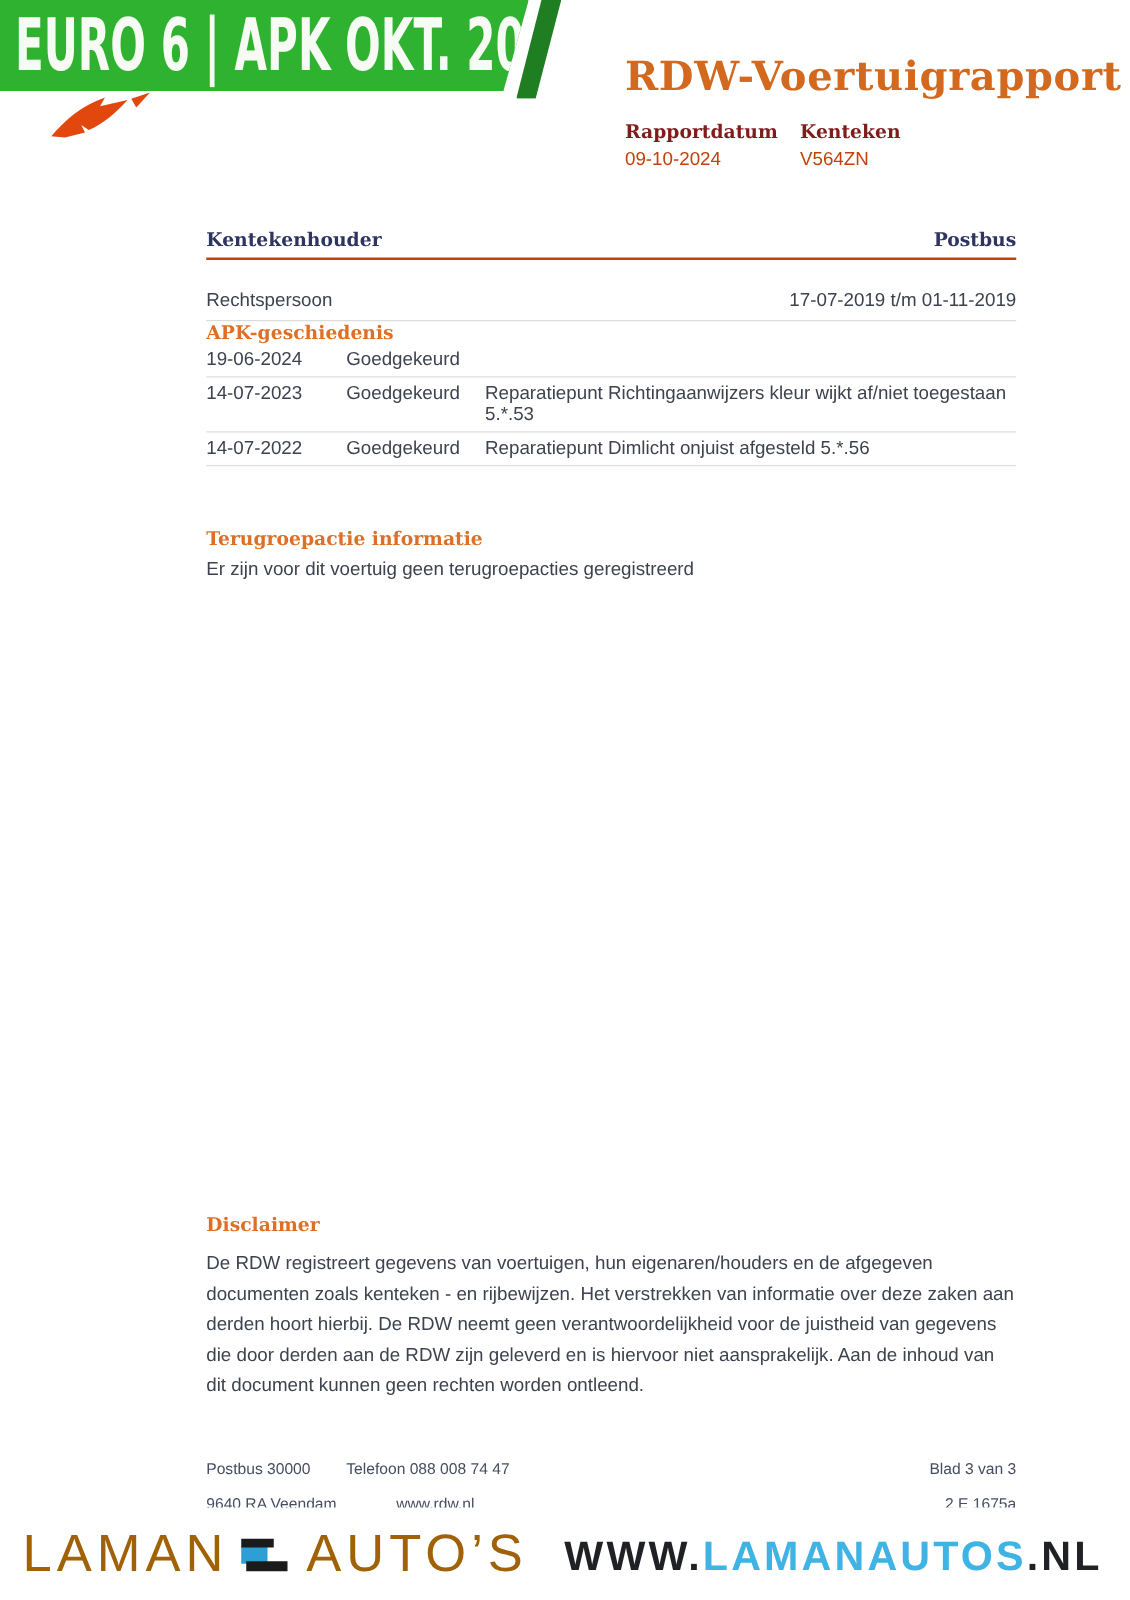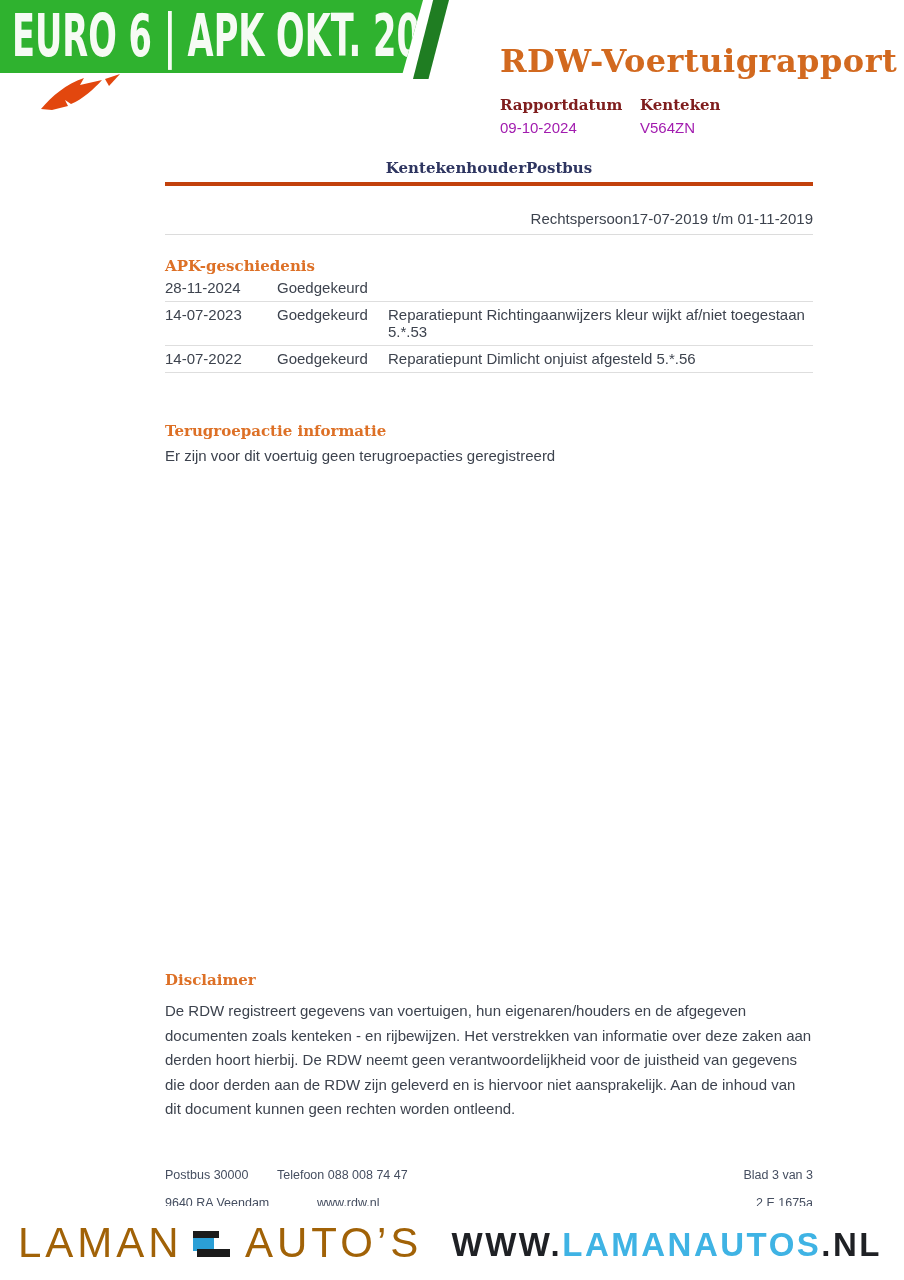--- a/index.html
+++ b/index.html
@@ -36,37 +36,37 @@
     font-family:"DejaVu Serif","Liberation Serif",serif; font-weight:bold;
     font-size:32px; color:#d2691f; letter-spacing:0.5px;
   }
   .field-block { position:absolute; top:96px; }
   .field-block.f1 { left:500px; }
   .field-block.f2 { left:640px; }
   .field-label {
     font-family:"DejaVu Serif","Liberation Serif",serif; font-weight:bold;
     font-size:15px; color:#7f1d1d;
   }
-  .field-value { margin-top:5px; font-size:15px; color:#a21caf; }
+  .field-value { margin-top:5px; font-size:15px; color:#c2410c; }
 
   
   .doc-col { position:absolute; left:165px; width:648px; }
   .slab { font-family:"DejaVu Serif","Liberation Serif",serif; font-weight:bold; }
   .navy { color:#2e3560; }
   .orange-h { color:#dd7026; font-size:15px; }
   .body-txt { color:#3d434e; font-size:15px; }
 
   
   .holder-head {
-    display:flex; justify-content:center;
-    border-bottom:4px solid #c2410c; padding-bottom:5px;
+    display:flex; justify-content:space-between;
+    border-bottom:2px solid #c2410c; padding-bottom:5px;margin-top:24px;
   }
   .holder-head span { font-size:15px; }
   .holder-row {
-    display:flex; justify-content:flex-end;
+    display:flex; justify-content:space-between;
     padding:24px 0 7px 0; border-bottom:1px solid #dcdcdc;
   }
 
   
   .apk-head { display:flex; border-bottom:2px solid #c7551f; padding-bottom:4px; margin-top:5px; }
   .apk-row  { display:flex; border-bottom:1px solid #dedede; padding:4px 0 5px 0; }
   .c1 { width:112px; flex:none; }
   .c2 { width:111px; flex:none; }
   .c3 { width:425px; flex:none; }
   .apk-head span { font-size:15px; }
@@ -136,21 +136,21 @@
     </div>
     <div class="holder-row body-txt">
       <span>Rechtspersoon</span>
       <span>17-07-2019 t/m 01-11-2019</span>
     </div>
   </div>
 
   <div class="doc-col" style="top:257px;">
     <div class="slab orange-h">APK-geschiedenis</div>
     <div class="apk-row body-txt">
-      <span class="c1">28-11-2024</span>
+      <span class="c1">19-06-2024</span>
       <span class="c2">Goedgekeurd</span>
       <span class="c3"></span>
     </div>
     <div class="apk-row body-txt">
       <span class="c1">14-07-2023</span>
       <span class="c2">Goedgekeurd</span>
       <span class="c3">Reparatiepunt Richtingaanwijzers kleur wijkt af/niet toegestaan 5.*.53</span>
     </div>
     <div class="apk-row body-txt">
       <span class="c1">14-07-2022</span>

